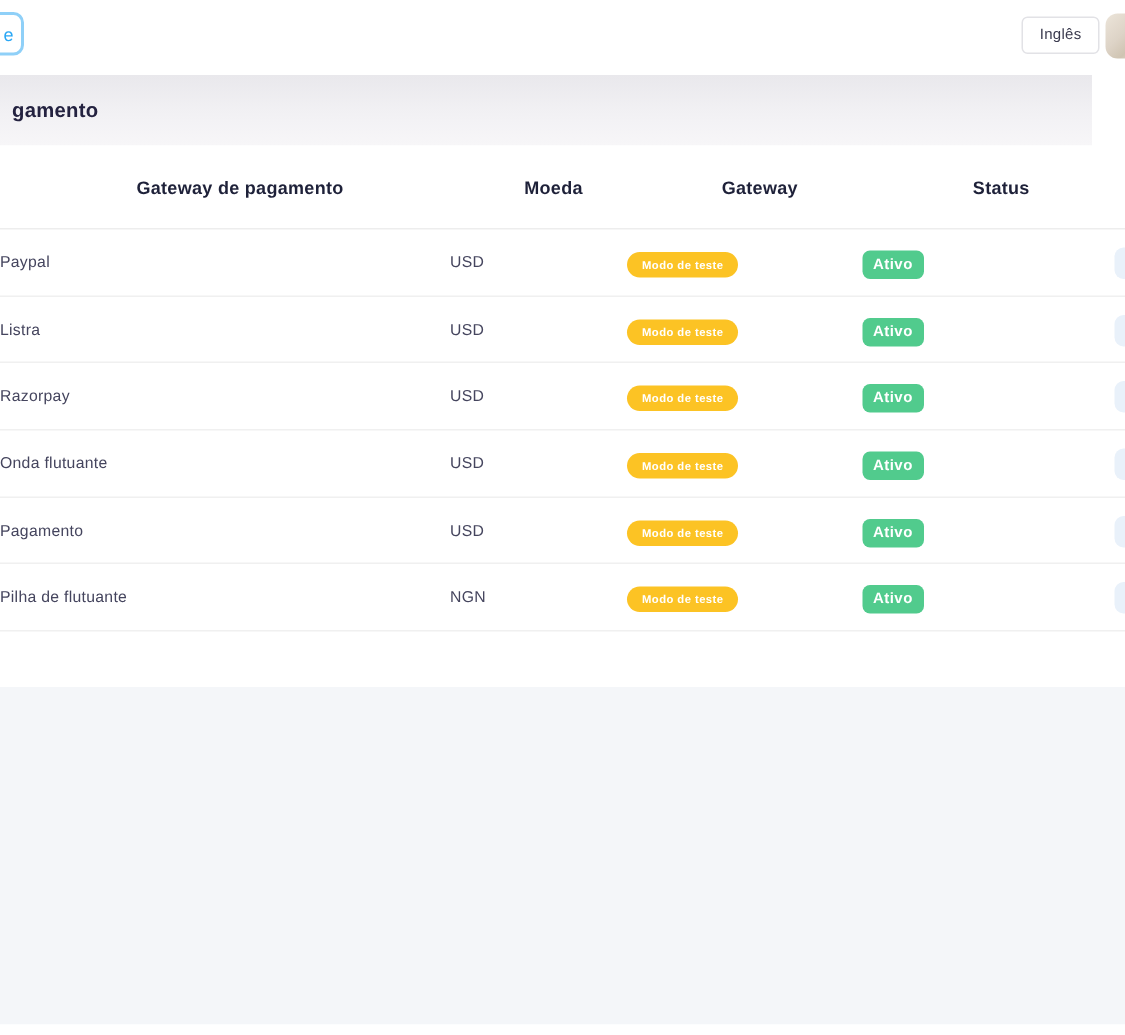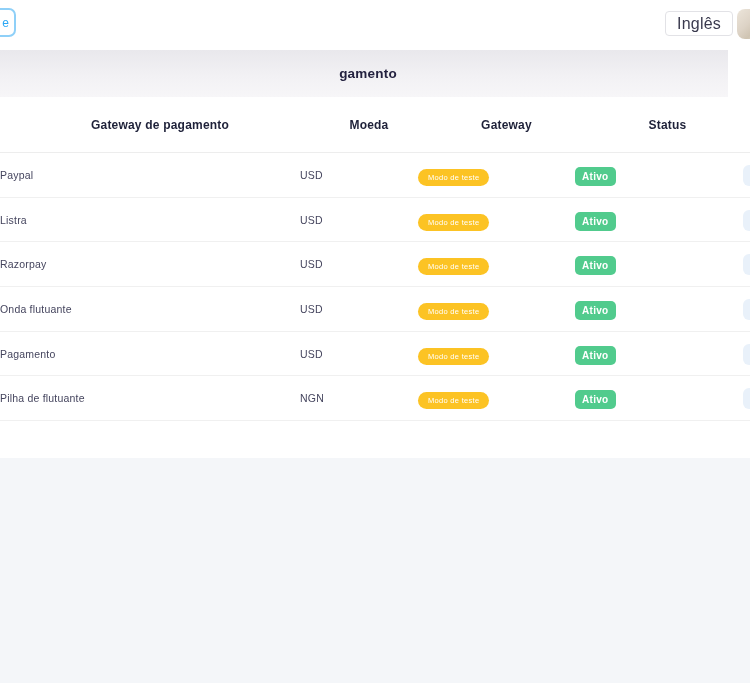--- a/index.html
+++ b/index.html
@@ -8,42 +8,42 @@
   .stage { position:relative; width:750px; height:690px; background:#ffffff; }
 
   
   .navbar { position:absolute; left:0; top:0; width:750px; height:50px; background:#ffffff; }
   .cut-left-btn { position:absolute; left:-23px; top:8px; width:39px; height:29px;
     background:#ffffff; border:2px solid #8fd0f8; border-radius:7px;
     display:flex; align-items:center; justify-content:flex-end; padding-right:5px;
     color:#2aa7f5; font-size:12px; cursor:pointer; }
   .lang-btn { position:absolute; right:17px; top:11px; height:25px; padding:0 11px;
     background:#ffffff; border:1px solid #e2e2e6; border-radius:4px;
-    display:flex; align-items:center; color:#3a3a4e; font-size:16px;
+    display:flex; align-items:center; color:#3a3a4e; font-size:10px;
     letter-spacing:0.2px; cursor:pointer; }
   .avatar { position:absolute; left:737px; top:9px; width:26px; height:30px;
     border-radius:8px 0 0 8px; overflow:hidden; cursor:pointer;
     background:linear-gradient(135deg,#ece5da 0%,#ddd3c6 45%,#cfc4b2 70%,#e7e0d4 100%); }
 
   
   .page-header { position:absolute; left:0; top:50px; width:728px; height:47px;
     background:linear-gradient(180deg,#e9e8ec 0%,#f2f1f4 55%,#f7f6f8 100%);
-    display:flex; align-items:center; padding-left:8px;justify-content:center; }
+    display:flex; align-items:center; padding-left:8px; }
   .page-title { font-size:13.5px; font-weight:bold; color:#242240; letter-spacing:0.2px; }
 
   
   .card { position:absolute; left:0; top:97px; width:750px; height:361px; background:#ffffff; }
   .thead { display:grid; grid-template-columns:300px 118px 157px 1fr; align-items:center;
     height:56px; padding-left:10px; border-bottom:1px solid #ededed;text-align:center; }
   .th { font-size:12px; font-weight:bold; color:#1e2139; letter-spacing:0.2px; }
   .trow { position:relative; display:grid; grid-template-columns:300px 118px 157px 1fr;
     align-items:center; height:44.7px; padding-left:0; border-bottom:1px solid #f0f0f0; }
   .td { font-size:10.5px; color:#45455e; letter-spacing:0.2px; }
   .badge-env { justify-self:start; background:#fcc324; color:#ffffff; font-size:7.5px;
-    font-weight:normal; letter-spacing:0.3px; padding:4px 10px; border-radius:9px; }
+    font-weight:bold; letter-spacing:0.3px; padding:4px 10px; border-radius:9px; }
   .badge-status { justify-self:start; background:#51cb8d; color:#ffffff; font-size:10px;
     font-weight:bold; letter-spacing:0.3px; padding:4px 7px; border-radius:5px; }
   .row-action { position:absolute; left:743px; top:12px; width:30px; height:21px;
     background:#e9f1fa; border:none; border-radius:6px; cursor:pointer; }
 
   
   .footer { position:absolute; left:0; top:458px; width:750px; height:225px; background:#f4f6f9; }
   .bottom-strip { position:absolute; left:0; top:683px; width:750px; height:7px; background:#ffffff; }
 </style>
 </head>

